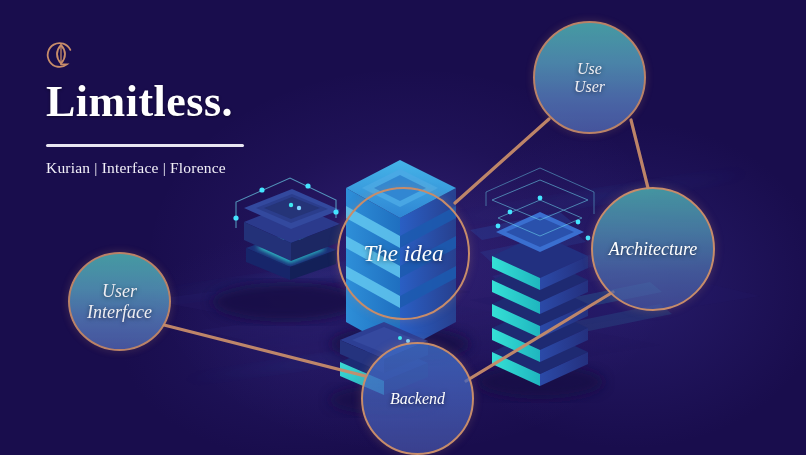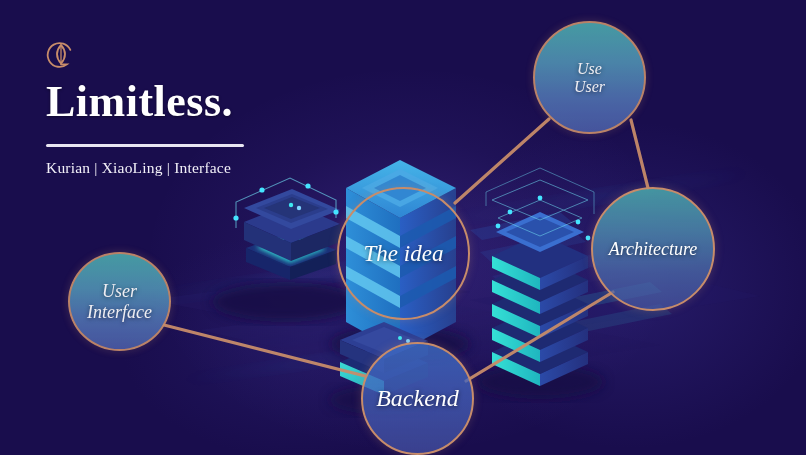--- a/index.html
+++ b/index.html
@@ -59,21 +59,21 @@
     background:linear-gradient(180deg,rgba(74,166,170,.88) 0%,rgba(79,143,176,.80) 35%,rgba(78,110,173,.72) 70%,rgba(74,90,163,.70) 100%);
   }
   .fill-blue-t{
     background:linear-gradient(180deg,rgba(62,108,196,.80) 0%,rgba(70,100,190,.74) 45%,rgba(72,86,170,.70) 100%);
   }
   .fill-none{background:transparent;}
   #node-usecase{left:533px;top:21px;width:113px;height:113px;font-size:16px;}
   #node-arch{left:591px;top:187px;width:124px;height:124px;font-size:18px;}
   #node-idea{left:337px;top:187px;width:133px;height:133px;font-size:23px;}
   #node-ui{left:68px;top:252px;width:103px;height:99px;font-size:18px;}
-  #node-backend{left:361px;top:342px;width:113px;height:113px;font-size:24px;}
+  #node-backend{left:361px;top:342px;width:113px;height:113px;font-size:16px;}
 </style>
 </head>
 <body>
 
 <div id="slide">
 
   <div class="glow glow-center"></div>
   <div class="glow glow-right"></div>
   <div class="glow glow-bl"></div>
 
@@ -248,21 +248,21 @@
   </svg>
 
   <div id="brand">
     <svg id="logo" viewBox="0 0 40 40">
       <path d="M31 14 A14 14 0 1 0 27 31 L20 31" fill="none" stroke="#c78c6a" stroke-width="2.1" stroke-linecap="round"></path>
       <path d="M20 8 C26 15 26 23 20 30 C14 23 14 15 20 8 Z" fill="none" stroke="#c78c6a" stroke-width="2.1"></path>
       <path d="M20 9 L20 30" stroke="#c78c6a" stroke-width="1.5"></path>
     </svg>
     <div id="brand-title">Limitless.</div>
     <div id="brand-rule"></div>
-    <div id="brand-sub">Kurian | XiaoLing | Interface</div>
+    <div id="brand-sub">Kurian | Interface | Florence</div>
   </div>
 
   <div id="node-usecase" class="node fill-teal">
     <div>
       <span>Use</span>
       <span>User</span>
     </div>
   </div>
 
   <div id="node-arch" class="node fill-teal-t">

